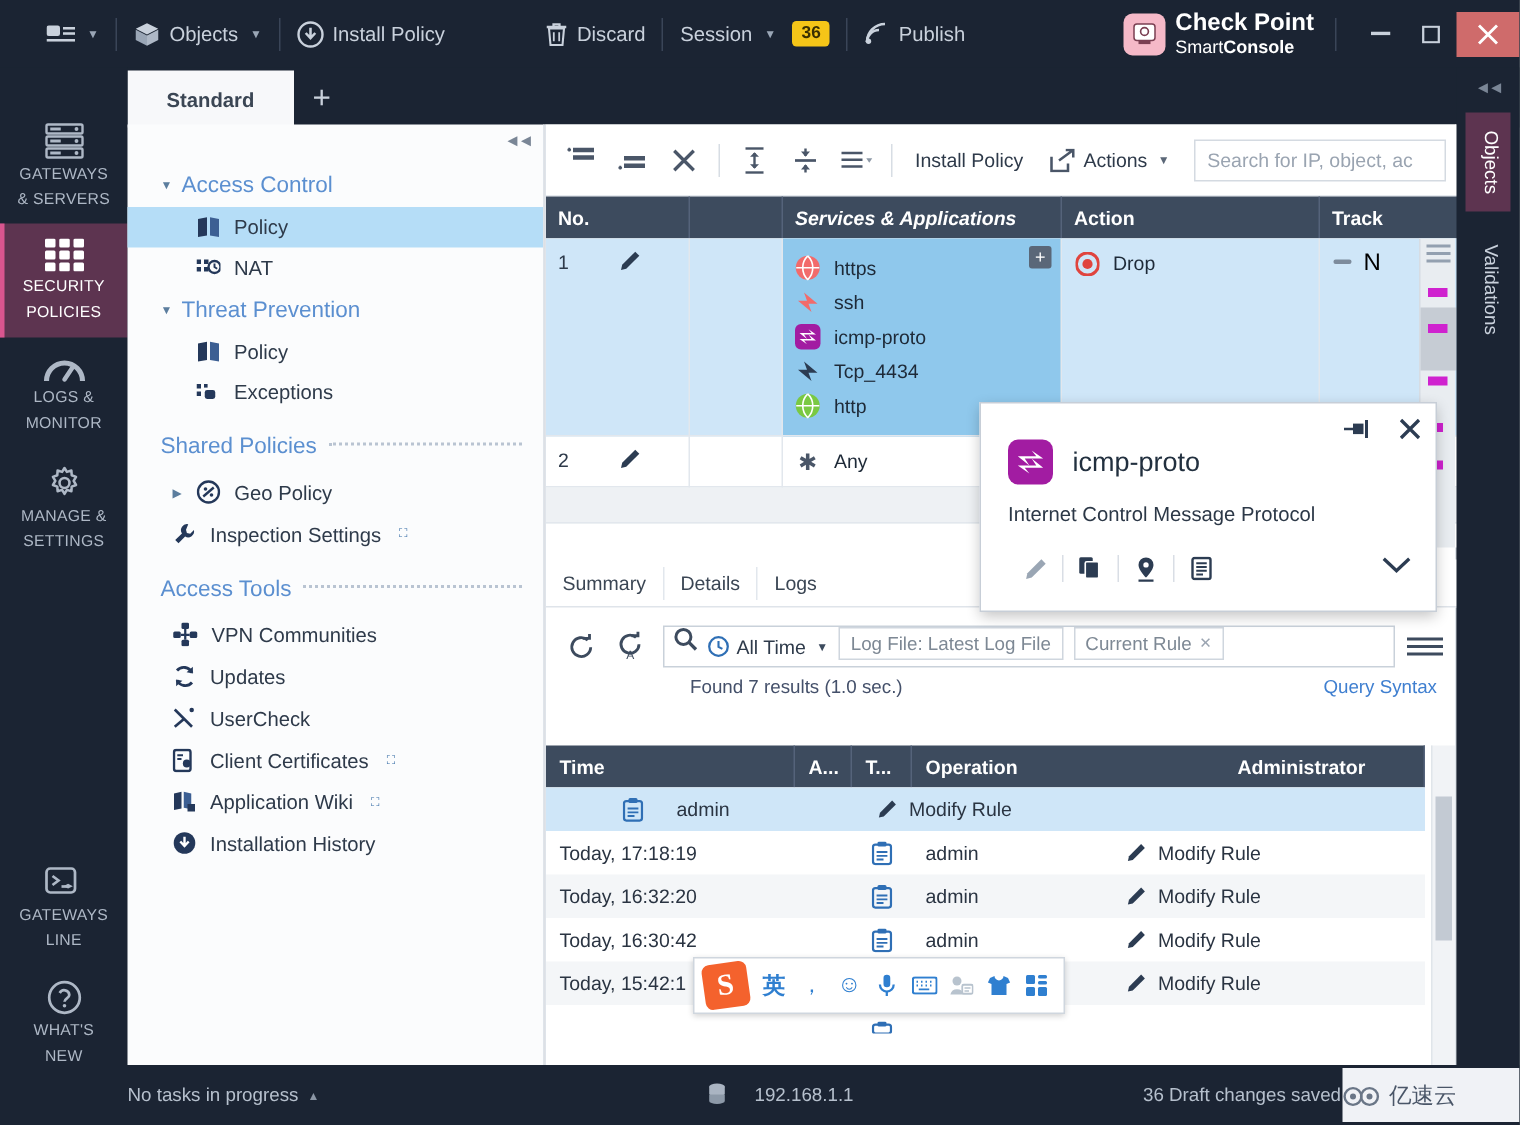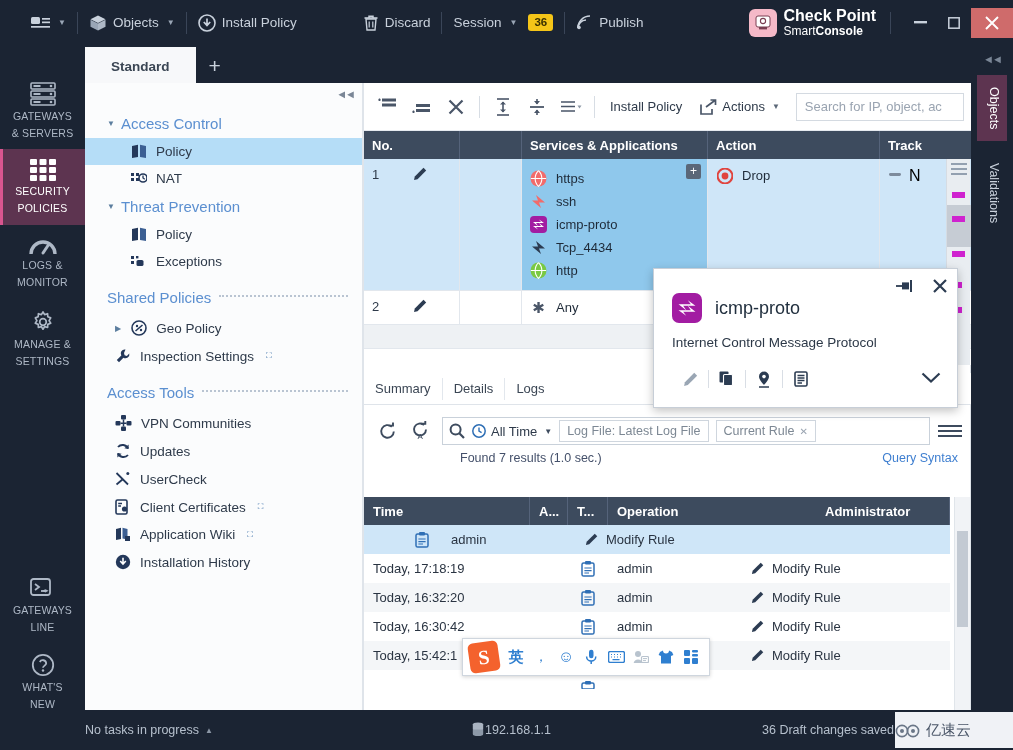--- a/index.html
+++ b/index.html
@@ -149,21 +149,21 @@
   }
 
   
   .rules-head {
     position: absolute; left: 0; top: 48px; width: 608px; height: 28px;
     background: #3d4b5e; display: flex; color: #fff; font-size: 13px; font-weight: bold;
   }
   .rh { display: flex; align-items: center; padding: 0 8px; border-right: 1px solid #55637a; }
   .rh.c-no { width: 96px; }
   .rh.c-hit { width: 62px; }
-  .rh.c-srv { width: 186px; }
+  .rh.c-srv { width: 186px; font-style: italic; }
   .rh.c-act { width: 172px; }
   .rh.c-trk { width: 92px; border-right: none; }
 
   .rules-body { position: absolute; left: 0; top: 76px; width: 608px; height: 206px; background:#fff; }
   .rule-row { display: flex; }
   .rule-row.sel { background: #cfe6f8; }
   .rc { padding: 8px 8px; border-right: 1px solid #e2e7ed; border-bottom: 1px solid #e2e7ed; }
   .rc.c-no { width: 96px; display: flex; align-items: flex-start; gap: 34px; font-size: 13px; color:#2e3a4a;}
   .rc.c-hit { width: 62px; }
   .rc.c-srv { width: 186px; background: #8fc8ec; position: relative; }
@@ -197,21 +197,21 @@
   .dtab { padding: 0 11px; font-size: 13px; color: #3b4654; border-right: 1px solid #e2e7ed;
           height: 22px; display: flex; align-items: center; }
 
   
   .logsearch {
     position: absolute; left: 0; top: 330px; width: 608px; height: 36px;
     display: flex; align-items: center; padding: 0 10px; gap: 8px;
   }
   .ls-ic { width: 26px; height: 26px; display:flex; align-items:center; justify-content:center; color:#3d4b5e; }
   .ls-box {
-    flex: 1; height: 28px; border: 1px solid #c9d1da; display: flex; align-items: center;
+    flex: 1; height: 28px; border: 1px solid #c9d1da; display: flex; 
     padding: 0 6px; gap: 7px; background: #fff; min-width: 0;
   }
   .ls-time { display:flex; align-items:center; gap:5px; font-size:13px; color:#2e3a4a; white-space:nowrap; }
   .chip {
     border: 1px solid #cfd6de; background: #fff; height: 22px; display: flex; align-items: center;
     padding: 0 7px; font-size: 12.5px; color: #7d8894; gap: 5px; white-space: nowrap;
   }
   .chip .x { font-size: 10px; color: #9aa4b1; }
   .ls-menu { width: 24px; display:flex; flex-direction:column; gap:3px; }
   .ls-menu i { height: 2px; background: #3d4b5e; display: block; }
@@ -281,21 +281,21 @@
     color: #c9d1dc; text-align: center;
   }
   .rr-tab.active { background: #5d3450; color: #fff; }
 
   
   .statusbar {
     position: absolute; left: 0; bottom: 0; width: 1013px; height: 40px;
     background: #1b2433; display: flex; align-items: center; color: #b6c0cd; font-size: 12.5px;
   }
   .sb-1 { position: absolute; left: 85px; display: flex; align-items: center; gap: 6px; }
-  .sb-2 { position: absolute; left: 472px; display: flex; align-items: center; gap: 1px; }
+  .sb-2 { position: absolute; left: 472px; display: flex; align-items: center; gap: 19px; }
   .sb-3 { position: absolute; left: 762px; }
   .sb-up { font-size: 8px; color: #8b96a5; }
 
   
   .ime {
     position: absolute; left: 462px; top: 638px; width: 248px; height: 38px;
     background: #fff; border: 1px solid #cfd6de; box-shadow: 0 1px 4px rgba(0,0,0,.18);
     display: flex; align-items: center; gap: 2px; padding: 0 6px; z-index: 60;
   }
   .ime-logo {

